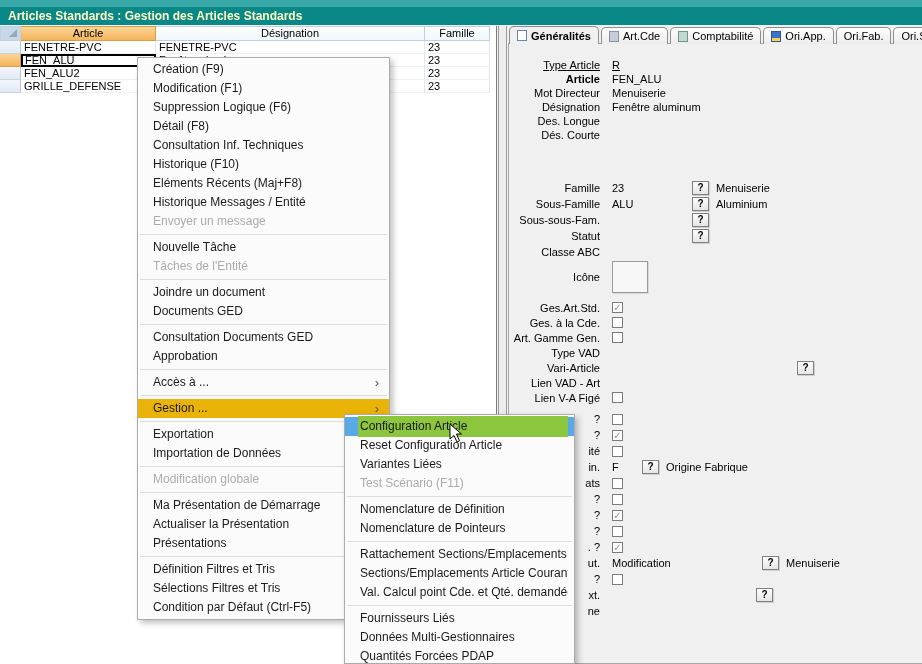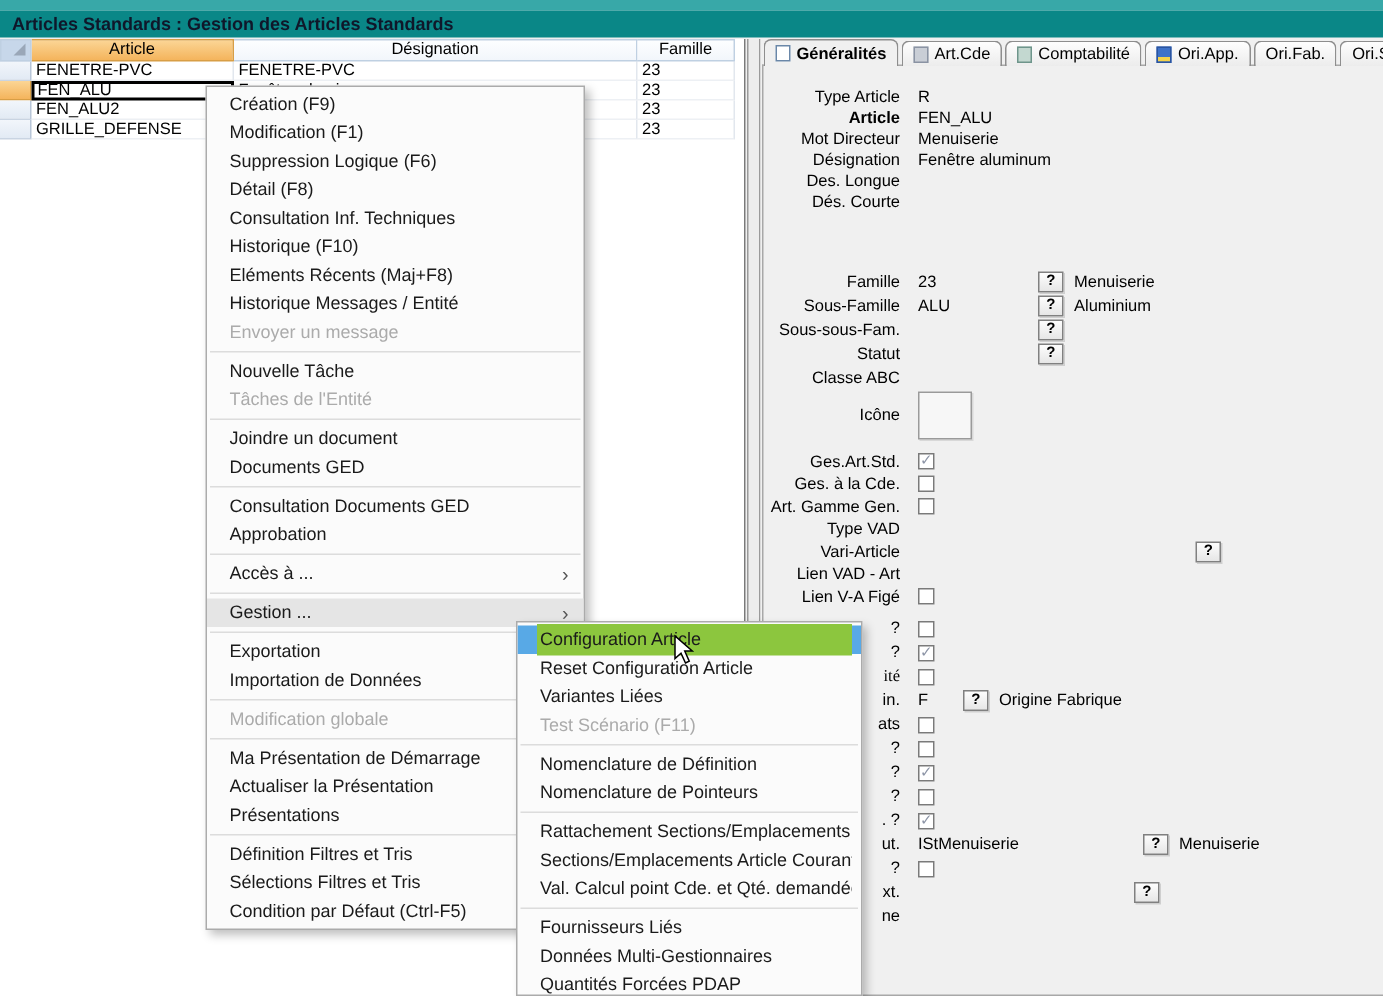--- a/index.html
+++ b/index.html
@@ -4,21 +4,21 @@
 <style>
   * { margin:0; padding:0; box-sizing:border-box; }
   html,body { background:#e8e8e8; }
   .screen {
     position:relative; width:922px; height:664px; overflow:hidden;
     background:#F0F0F0; font-family:"Liberation Sans", sans-serif; font-size:11px; color:#000;
   }
   
   .top-strip { position:absolute; left:0; top:0; width:922px; height:7px; background:#38A8A8; }
   .title-bar { position:absolute; left:0; top:7px; width:922px; height:18px; background:#0A8787;
-               color:#0f172a; font-weight:bold; font-size:12px; line-height:19px; padding-left:8px; }
+               color:#fef9c3; font-weight:bold; font-size:12px; line-height:19px; padding-left:8px; }
   
   .table-area { position:absolute; left:0; top:26px; width:497px; height:638px;
                 background:#fff; border-right:1px solid #7a7a7a; }
   .tbl-header { display:flex; height:15px; }
   .hcell { border:1px solid #BFD0E2; border-left:none; background:linear-gradient(#FDFEFF,#F2F6FB);
            text-align:center; line-height:13px; font-size:11px; overflow:hidden; white-space:nowrap; }
   .hcell.corner { width:21px; background:#C7D7EA; border-left:1px solid #BFD0E2; position:relative; }
   .corner-tri { position:absolute; right:3px; bottom:3px; width:0; height:0;
                 border-left:8px solid transparent; border-bottom:8px solid #9AA7B8; }
   .hcell.article { width:135px; background:linear-gradient(#FBD595,#F4B45C); border-color:#D89E45; }
@@ -68,21 +68,21 @@
   .menu { position:absolute; background:#FBFBFB; border:1px solid #ABABAB;
           box-shadow:3px 3px 6px rgba(0,0,0,.25); padding:2px 0; font-size:12px; z-index:20; }
   .menu-item { height:19px; line-height:19px; padding-left:15px; padding-right:6px; display:flex;
                align-items:center; white-space:nowrap; color:#1A1A1A; }
   .menu-item .mi-label { flex:1 1 auto; overflow:hidden; }
   .menu-item.disabled { color:#ABABAB; }
   .menu-item .arrow { flex:none; color:#555; font-size:13px; line-height:17px; padding-right:4px; }
   .menu-sep { height:1px; background:#DCDCDC; margin:3px 2px; }
   .menu.main { left:137px; top:57px; width:253px; }
   .menu.sub { left:344px; top:414px; width:231px; max-height:250px; overflow:hidden; z-index:25; }
-  .menu-item.hl-blue { background:#e5e5e5; }
+  .menu-item.hl-blue { background:#eab308; }
   .menu-item.hl-strong { background:#58A9E6; }
   .green-chip { background:#8CC63E; padding:1px 26px 1px 2px; margin-left:-2px; }
   .cursor { position:absolute; left:449px; top:423px; z-index:40; }
 </style>
 </head>
 <body>
 
 <div class="screen">
 
   <div class="top-strip"></div>
@@ -147,21 +147,21 @@
         </div>
         <div class="tab">
           <span>Ori.Fab.</span>
         </div>
         <div class="tab">
           <span>Ori.SsT.</span>
         </div>
       </div>
     <div class="tab-page">
       <div class="form" id="form-rows">
-          <div class="frow" style="height: 14px; margin-top: 13px;">
+          <div class="frow" style="height: 14px; margin-top: 13px; text-decoration: underline;">
             <div class="flabel">Type Article</div>
             <div class="fval">R</div>
           </div>
           <div class="frow" style="height: 14px;">
             <div class="flabel bold">Article</div>
             <div class="fval">FEN_ALU</div>
           </div>
           <div class="frow" style="height: 14px;">
             <div class="flabel">Mot Directeur</div>
             <div class="fval">Menuiserie</div>
@@ -238,21 +238,21 @@
             <div class="cb"></div>
           </div>
           <div class="frow" style="height: 16px; margin-top: 6px;">
             <div class="flabel">?</div>
             <div class="cb"></div>
           </div>
           <div class="frow" style="height: 16px;">
             <div class="flabel">?</div>
             <div class="cb">✓</div>
           </div>
-          <div class="frow" style="height: 16px; font-family: Liberation Serif, serif;">
+          <div class="frow" style="height: 16px;">
             <div class="flabel">ité</div>
             <div class="cb"></div>
           </div>
           <div class="frow" style="height: 16px; align-items: center;">
             <div class="flabel">in.</div>
             <div class="fval" style="width: 30px;">F</div>
             <button class="qbtn">?</button>
             <div class="fnote">Origine Fabrique</div>
           </div>
           <div class="frow" style="height: 16px;">
@@ -270,21 +270,21 @@
           <div class="frow" style="height: 16px;">
             <div class="flabel">?</div>
             <div class="cb"></div>
           </div>
           <div class="frow" style="height: 16px;">
             <div class="flabel">. ?</div>
             <div class="cb">✓</div>
           </div>
           <div class="frow" style="height: 16px;">
             <div class="flabel">ut.</div>
-            <div class="fval" style="width: 150px;">IStMenuiserie</div>
+            <div class="fval" style="width: 150px;">Modification</div>
             <button class="qbtn">?</button>
             <div class="fnote">Menuiserie</div>
           </div>
           <div class="frow" style="height: 16px;">
             <div class="flabel">?</div>
             <div class="cb"></div>
           </div>
           <div class="frow" style="height: 16px; gap: 32px;">
             <div class="flabel">xt.</div>
             <div class="fval"></div>

